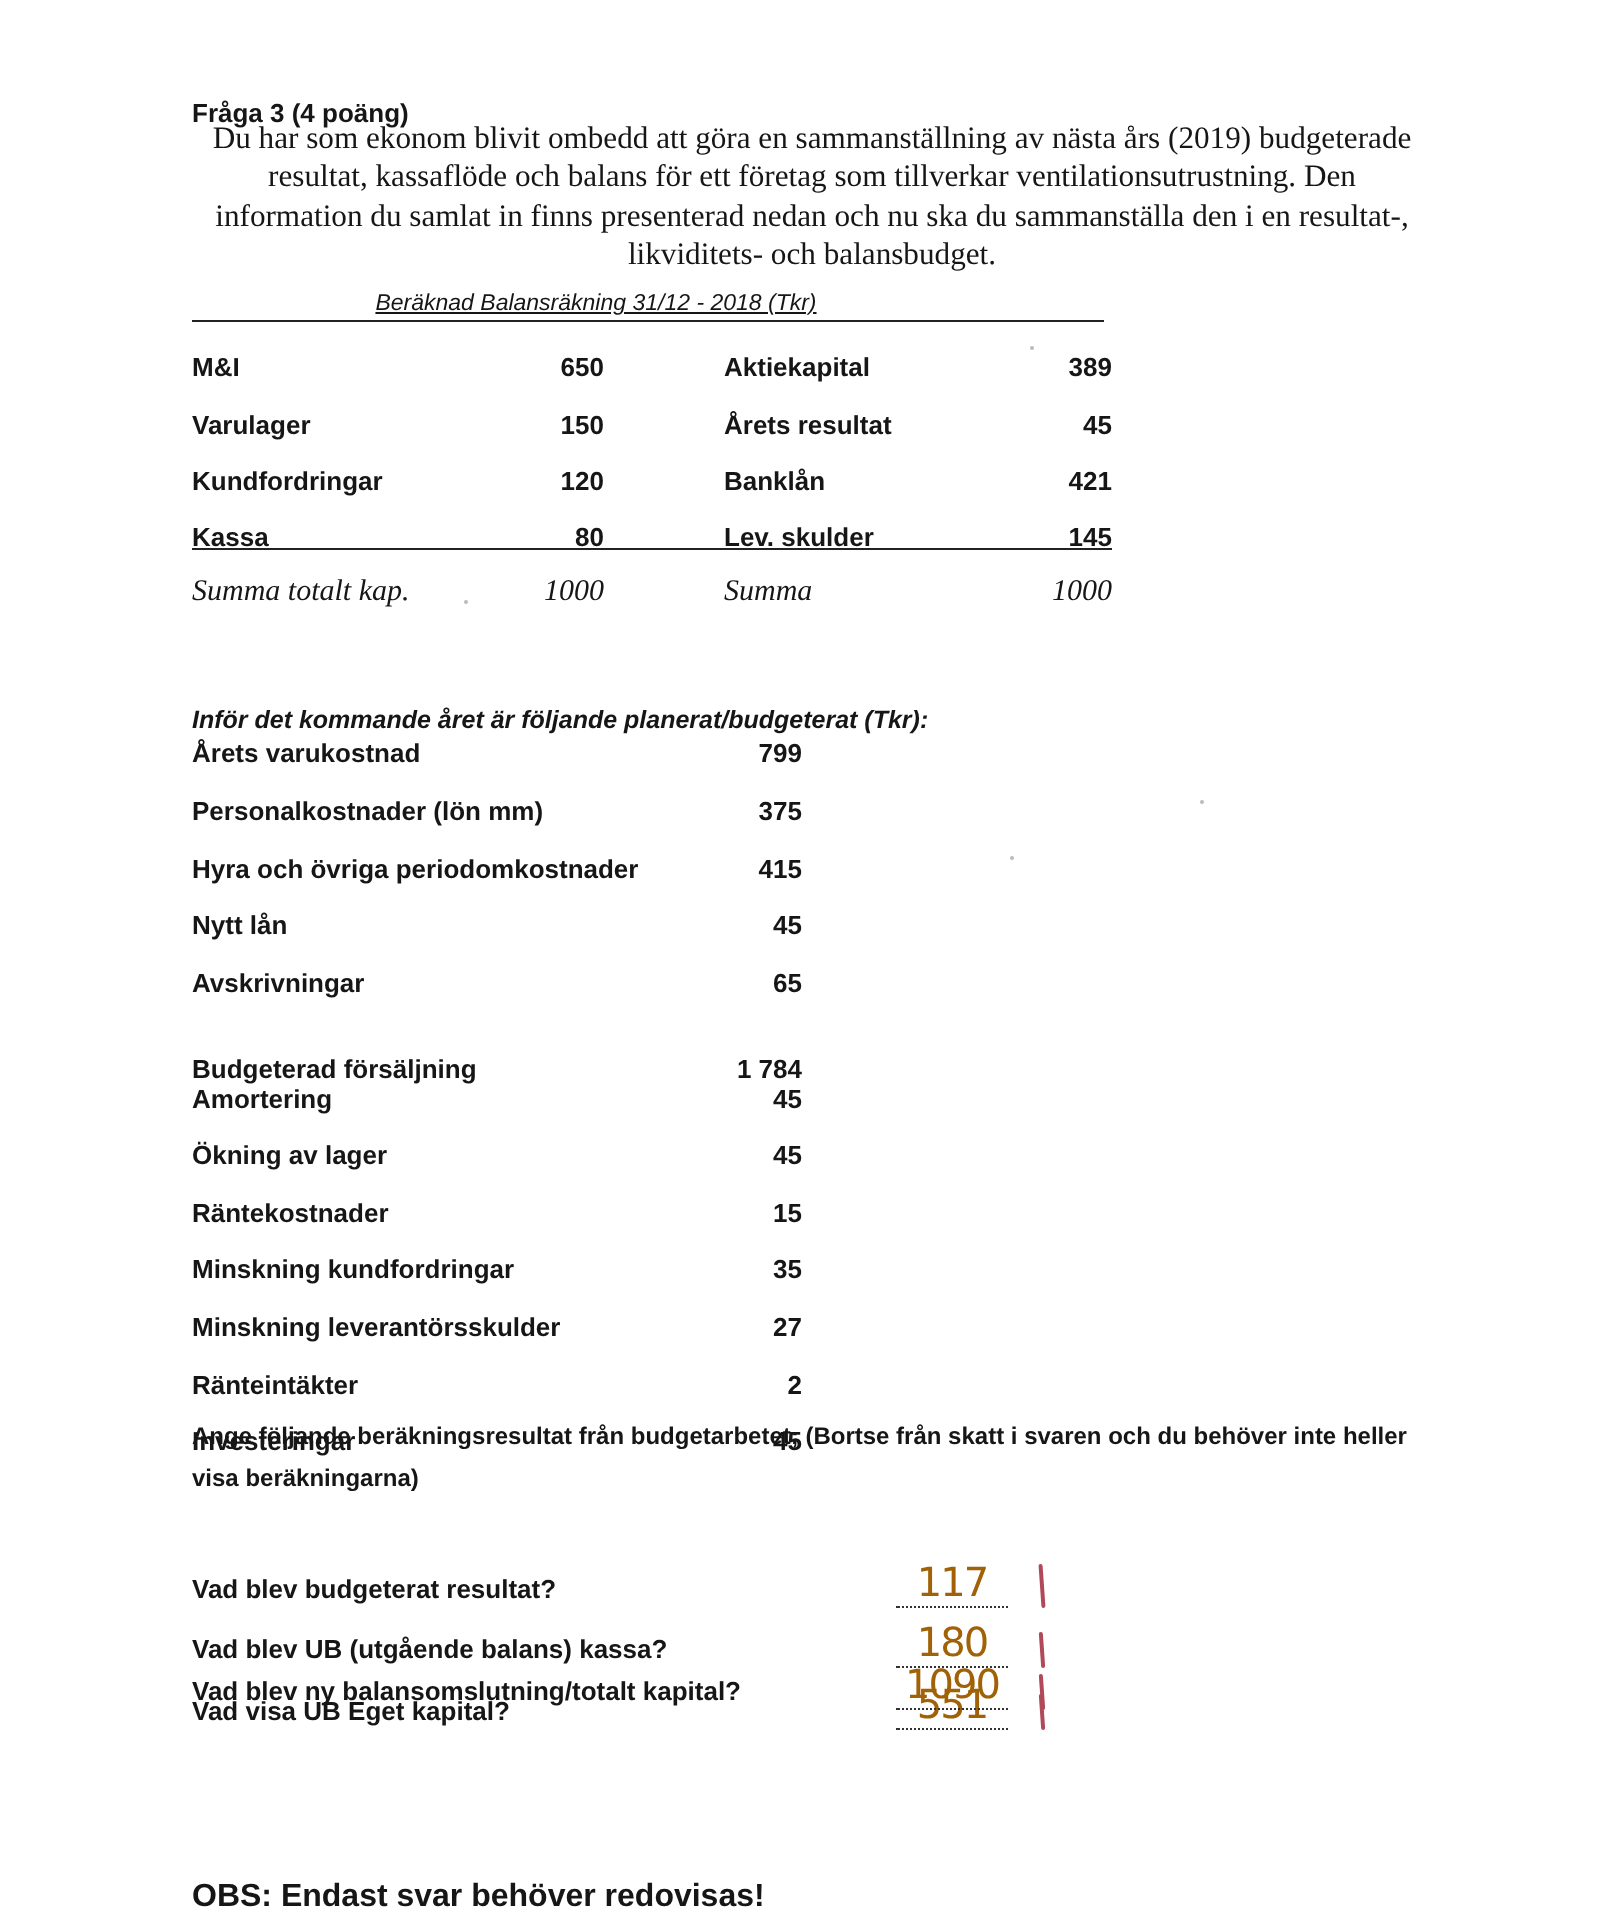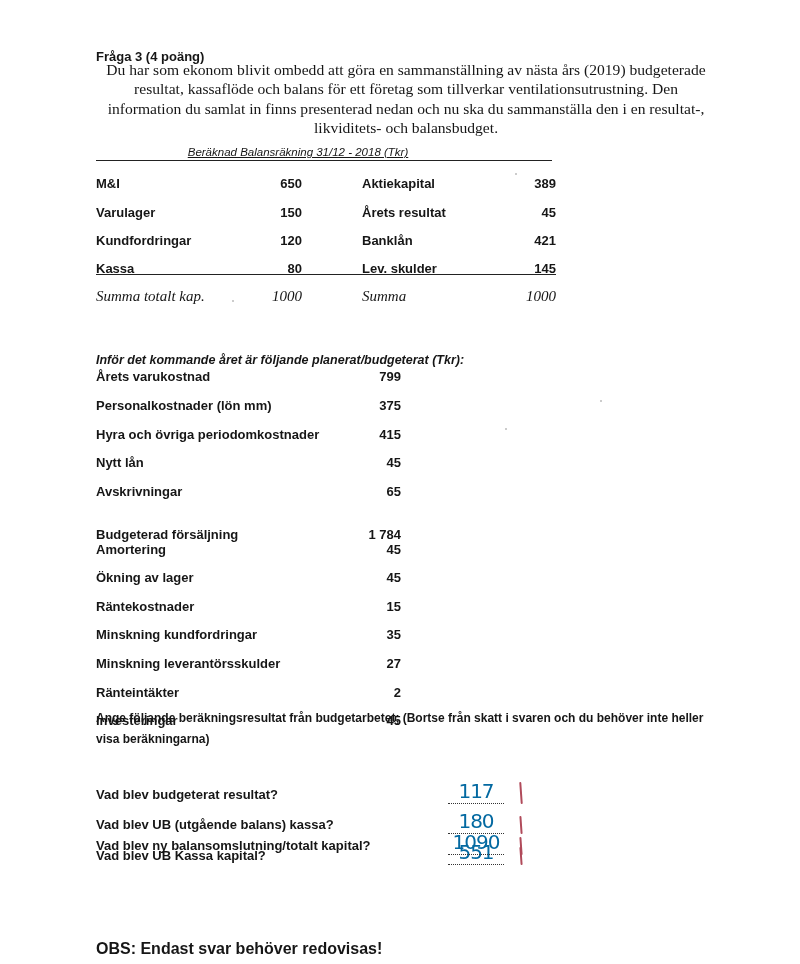--- a/index.html
+++ b/index.html
@@ -33,21 +33,21 @@
     .plan-title { left: 96px; top: 341px; font-size: 12.5px; font-weight: bold; font-style: italic; margin-top: 12px; }
     .plan-row { position: absolute; left: 96px; width: 305px; height: 20px; font-size: 13px; font-weight: bold; }
     .plan-row .lbl { position: absolute; left: 0; }
     .plan-row .val { position: absolute; right: 0; text-align: right; }
     .ask { left: 96px; top: 708px; width: 620px; font-size: 12px; font-weight: bold; line-height: 21px; }
     .q-row { position: absolute; left: 96px; width: 460px; height: 24px; font-size: 13px; font-weight: bold; }
     .q-row .q { position: absolute; left: 0; bottom: 2px; }
     .q-row .ans {
       position: absolute; left: 352px; width: 56px; bottom: 0; height: 24px;
       border-bottom: 1.5px dotted #333; text-align: center;
-      font-family: "DejaVu Sans", sans-serif; font-weight: normal; font-size: 20px; line-height: 24px; color: #0369a1;
+      font-family: "DejaVu Sans", sans-serif; font-weight: normal; font-size: 20px; line-height: 24px; color: #a16207;
       letter-spacing: -1px;
     }
     .q-row .mark {
       position: absolute; left: 424px; bottom: 0; width: 2px; height: 18px; background: #b04a5a; border-radius: 1px;
       transform: rotate(-4deg);
     }
     .obs { left: 96px; top: 940px; font-size: 16px; font-weight: bold; }
     .speck { position: absolute; width: 2px; height: 2px; background: #bbb; border-radius: 1px; }
   </style>
 </head>
@@ -153,21 +153,21 @@
   <span class="q">Vad blev budgeterat resultat?</span>
   <span class="ans">117</span>
   <span class="mark" style="height:22px"></span>
 </div>
 <div class="q-row" style="top:810px">
   <span class="q">Vad blev UB (utgående balans) kassa?</span>
   <span class="ans">180</span>
   <span class="mark"></span>
 </div>
 <div class="q-row" style="top:841px">
-  <span class="q">Vad blev UB Kassa kapital?</span>
+  <span class="q">Vad visa UB Eget kapital?</span>
   <span class="ans">551</span>
   <span class="mark"></span>
 </div>
 <div class="q-row" style="top:831px">
   <span class="q">Vad blev ny balansomslutning/totalt kapital?</span>
   <span class="ans">1090</span>
   <span class="mark"></span>
 </div>
 
 <div class="abs obs">OBS: Endast svar behöver redovisas!</div>

